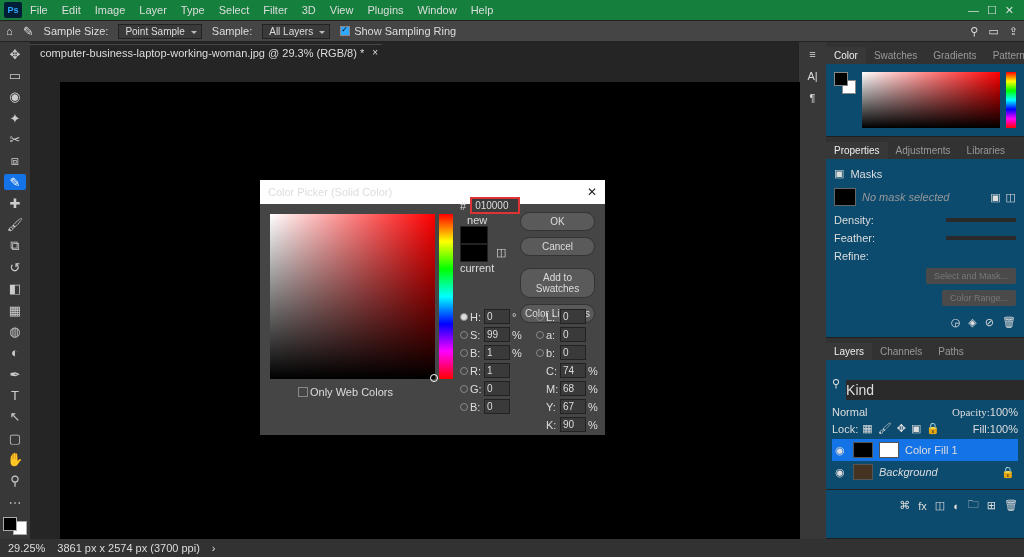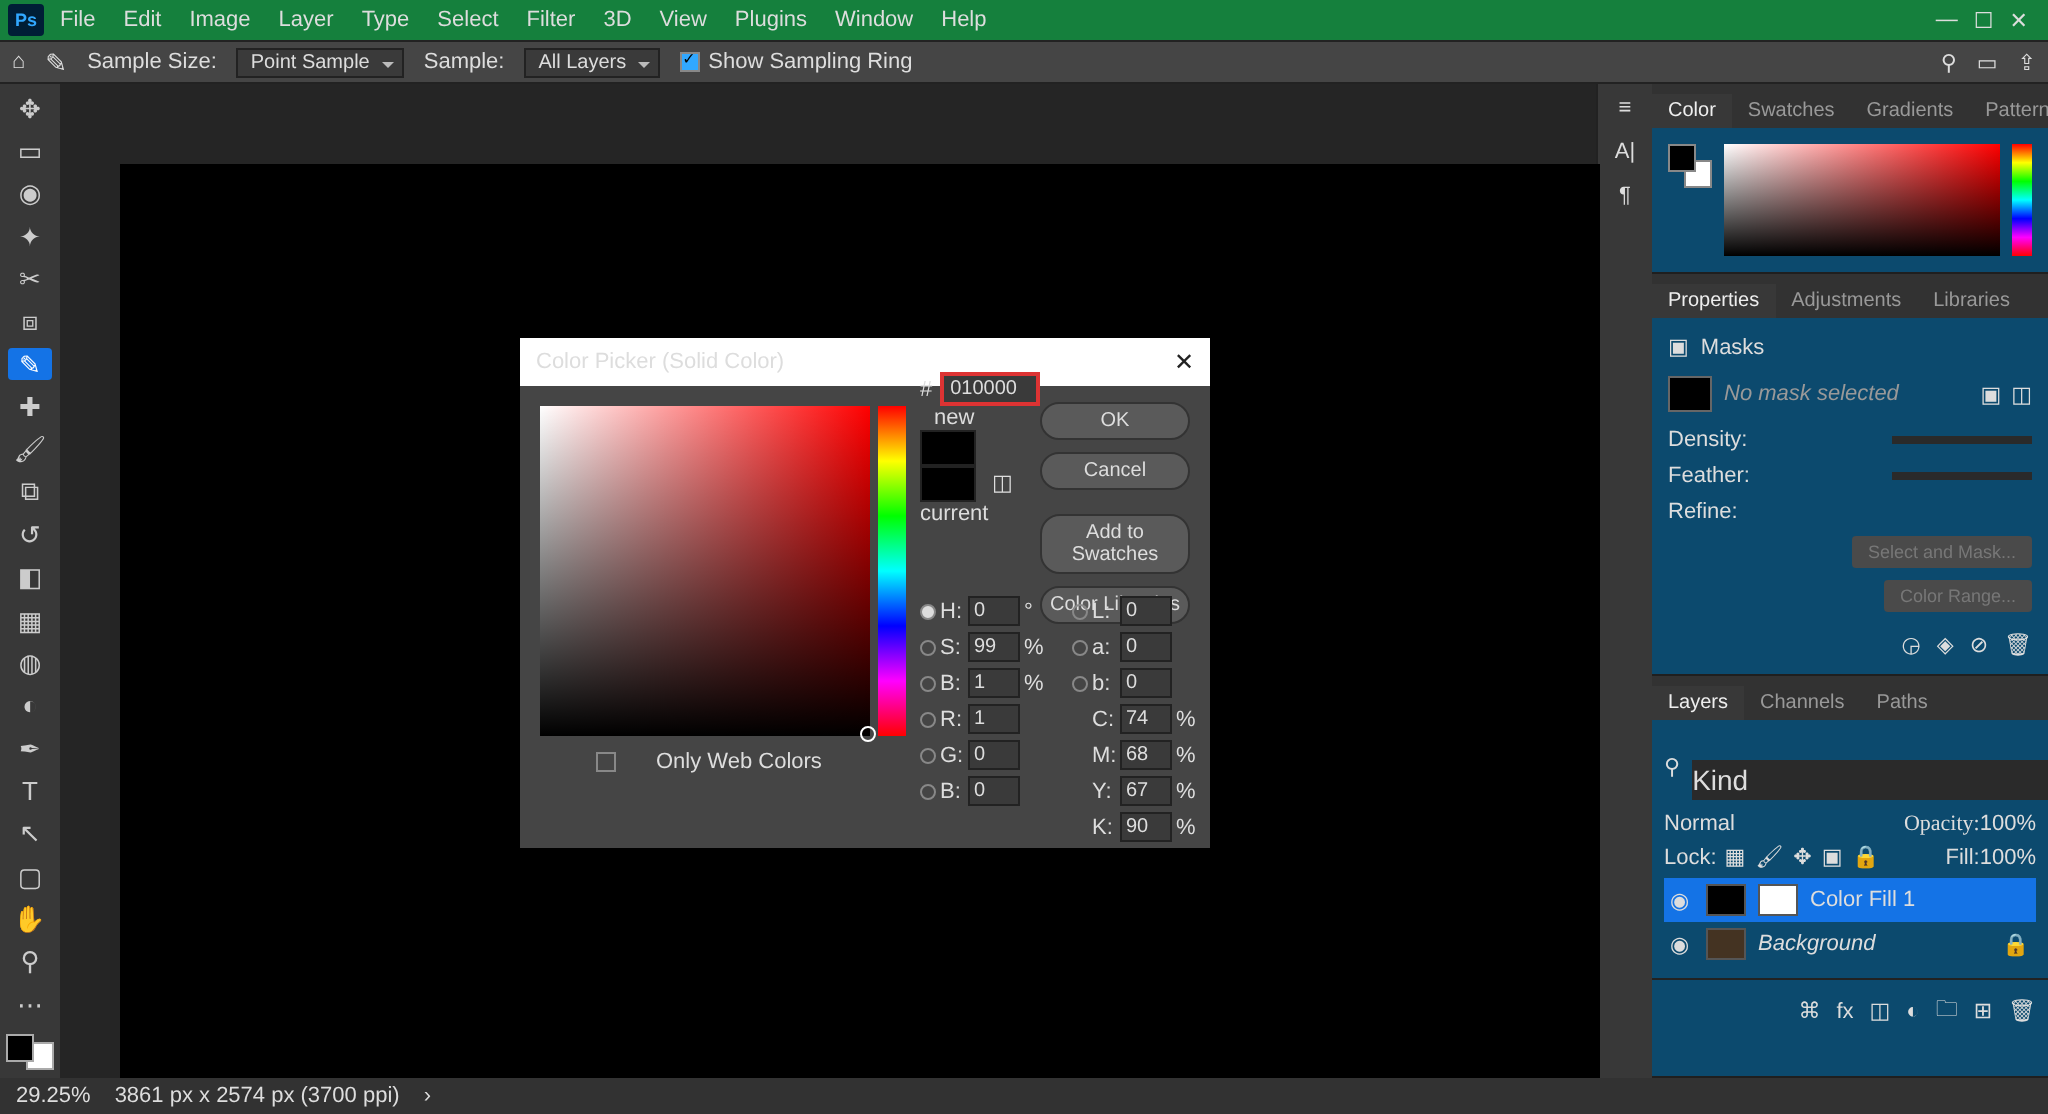--- a/index.html
+++ b/index.html
@@ -19,41 +19,41 @@
 .toolbar .t { width:22px; height:22px; display:flex; align-items:center; justify-content:center; font-size:13px; color:#ccc; }
 .toolbar .t.sel { background:#1473e6; color:#fff; border-radius:2px; }
 .fgbg { position:relative; width:24px; height:24px; margin-top:2px; }
 .fgbg .fg { position:absolute; top:0; left:0; width:14px; height:14px; background:#000; border:1px solid #aaa; }
 .fgbg .bg { position:absolute; bottom:0; right:0; width:14px; height:14px; background:#fff; border:1px solid #aaa; }
 .docarea { flex:1; background:#252525; position:relative; }
 .tabbar { height:20px; display:flex; align-items:center; }
 .doctab { background:#252525; padding:2px 18px 2px 10px; font-size:10px; border-top:1px solid #454545; position:relative; }
 .doctab .x{position:absolute; right:4px; top:2px; font-size:10px;}
 .canvas { position:absolute; top:40px; left:30px; width:740px; height:470px; background:#000; }
-.picker { position:absolute; top:127px; left:230px; width:345px; height:255px; background:#454545; box-shadow:0 4px 20px rgba(0,0,0,.6); }
+.picker { position:absolute; top:138px; left:230px; width:345px; height:255px; background:#454545; box-shadow:0 4px 20px rgba(0,0,0,.6); }
 .picker .title { background:#fff; color:#222; height:24px; display:flex; align-items:center; padding:0 8px; font-size:11px; }
 .picker .title .x { margin-left:auto; color:#222; font-size:12px; }
 .picker .body { padding:10px; position:relative; }
 .sb { position:absolute; top:10px; left:10px; width:165px; height:165px; background:linear-gradient(to top,#000,transparent),linear-gradient(to right,#fff,#ff0000); }
 .sb .ind{position:absolute; bottom:-3px; right:-3px; width:8px; height:8px; border:1px solid #fff; border-radius:50%;}
 .hue { position:absolute; top:10px; left:179px; width:14px; height:165px; background:linear-gradient(to bottom,#f00,#ff0,#0f0,#0ff,#00f,#f0f,#f00);}
 .swatchblk{position:absolute; top:10px; left:200px; text-align:center; font-size:10px;}
 .swatchblk .sw{width:28px;height:18px; background:#000; border:1px solid #222;}
 .btns{position:absolute; right:10px; top:8px; display:flex; flex-direction:column; gap:6px;}
 .btns .b{background:#5a5a5a; border:1px solid #333; border-radius:10px; padding:3px 0; text-align:center; width:75px; font-size:10px;}
 .fields{position:absolute; top:105px; left:200px; right:10px; font-size:10px;}
 .frow{display:flex; align-items:center; gap:2px; margin-bottom:3px;}
 .frow .r{width:8px;height:8px;border:1px solid #888;border-radius:50%;}
 .frow .r.on{background:#ddd;}
 .frow label{width:12px;}
 .frow input{width:26px; background:#3a3a3a; border:1px solid #222; color:#ddd; font-size:10px; padding:1px 2px; text-align:left;}
 .frow .u{width:10px;}
 .hexrow{position:absolute; bottom:10px; left:200px; display:flex; align-items:center; gap:4px;}
 .hexrow input{width:50px; background:#3a3a3a; border:2px solid #d33; color:#ddd; font-size:10px; padding:1px 3px;}
-.owc{position:absolute; top:182px; left:10px; display:flex; align-items:center; gap:20px; font-size:10px;padding-left:28px;}
+.owc{position:absolute; top:182px; left:10px; display:flex; align-items:center; gap:2px; font-size:10px;padding-left:28px;}
 .owc .cb{width:10px;height:10px;border:1px solid #888;}
 .rpanel { width:198px; background:#0c4a6e; display:flex; flex-direction:column; }
 .rcol{width:28px; background:#383838; border-left:1px solid #222; display:flex; flex-direction:column; align-items:center; padding:6px 0; gap:10px;}
 .panel { border-bottom:1px solid #1f1f1f; }
 .tabs { display:flex; background:#323232; height:22px; align-items:flex-end; }
 .tab { padding:3px 8px; font-size:10px; color:#999; }
 .tab.active { background:#383838; color:#eee; }
 .colorpanel{padding:8px; display:flex; gap:6px; align-items:flex-start;}
 .colorpanel .fgbg2{position:relative;width:22px;height:22px;}
 .colorpanel .fg2{position:absolute;top:0;left:0;width:14px;height:14px;background:#000;border:1px solid #888;}
@@ -148,20 +148,26 @@
     <div class="t">✋</div>
     <div class="t">⚲</div>
     <div class="t">⋯</div>
     <div class="fgbg">
         <div class="bg"></div>
         <div class="fg"></div>
       </div>
   </div>
 
   <div class="docarea">
+    <div class="tabbar">
+      <div class="doctab">
+        <span>computer-business-laptop-working-woman.jpg @ 29.3% (RGB/8) *</span>
+        <span class="x">×</span>
+      </div>
+    </div>
     <div class="canvas"></div>
 
     <div class="picker">
       <div class="title">
         <span>Color Picker (Solid Color)</span>
         <span class="x">✕</span>
       </div>
       <div class="body">
         <div class="sb">
             <div class="ind"></div>

